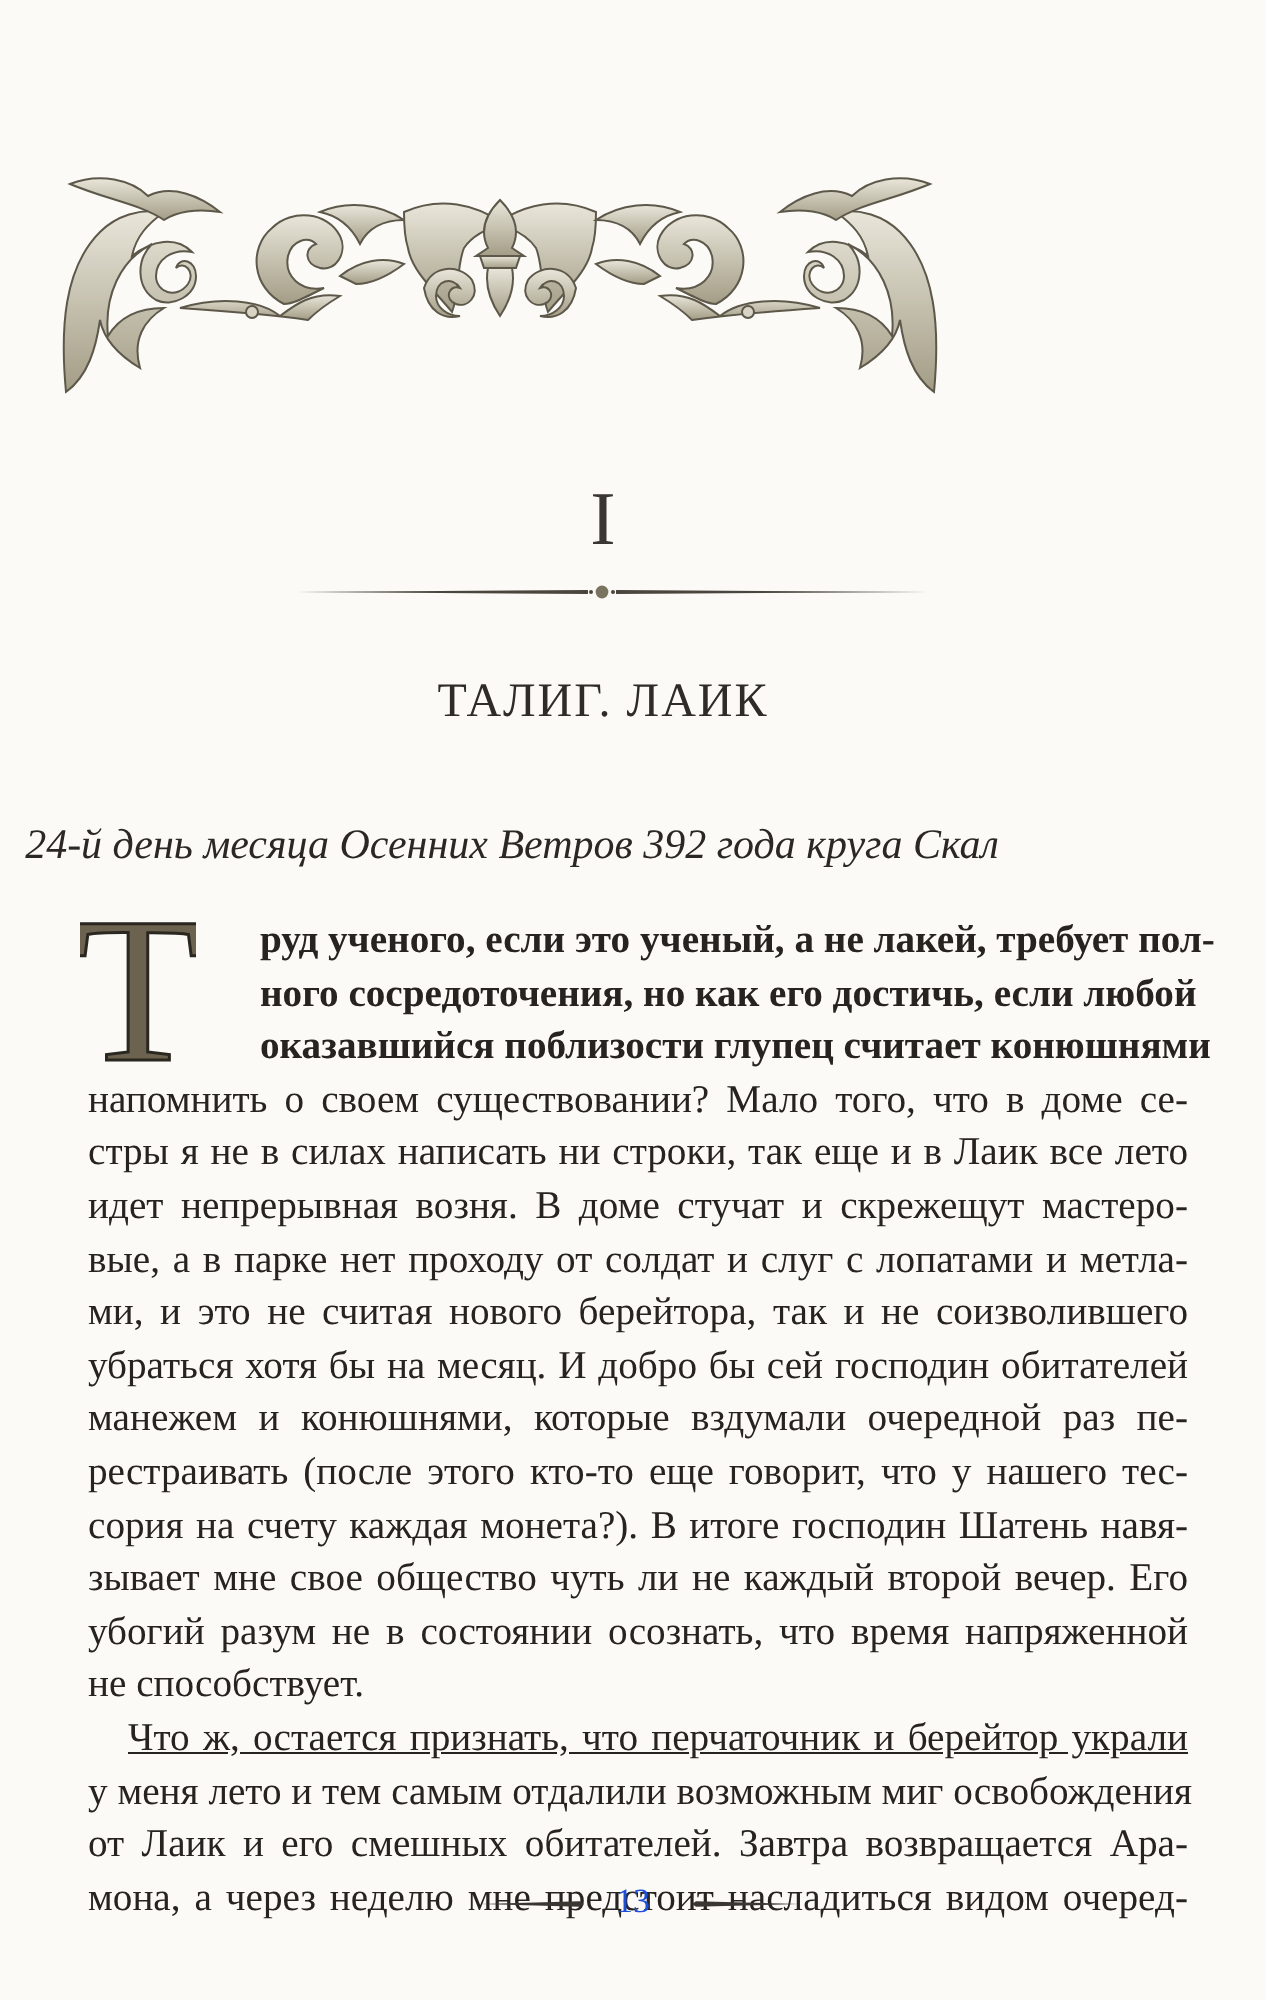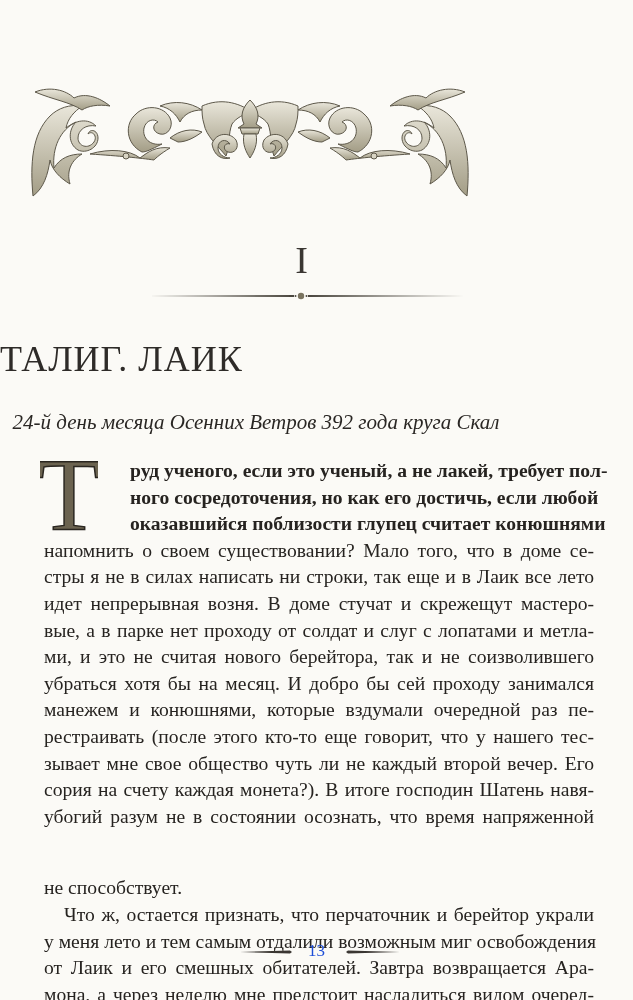--- a/index.html
+++ b/index.html
@@ -9,36 +9,36 @@
     font-family:"DejaVu Serif", serif;
     color:#2a2724;
   }
   .ornament { position:absolute; left:30px; top:84px; width:440px; height:124px; }
   .chapter-num {
     position:absolute; left:0; width:603px; top:238px; text-align:center;
     font-family:"Liberation Serif", serif; font-size:38px; color:#3a3632; font-weight:normal;
   }
   .rule { position:absolute; left:148px; top:288px; width:316px; height:16px; }
   .chapter-title {
-    position:absolute; left:0; width:603px; top:338px; 
-    font-family:"Liberation Serif", serif; font-size:36px; letter-spacing:1px; color:#2e2b28;
+    position:absolute; left:0; width:603px; top:338px; text-align:center;
+    font-family:"Liberation Serif", serif; font-size:24px; letter-spacing:1px; color:#2e2b28;
   }
   .subtitle {
     position:absolute; left:0; width:512px; top:410px; text-align:center;
     font-family:"Liberation Serif", serif; font-style:italic; font-size:21px; color:#2a2724;
   }
   .body-text {
     position:absolute; left:44px; top:458px; width:550px;
     font-family:"Liberation Serif", serif; font-size:19.6px; line-height:26.6px;
     color:#262320;
   }
   .line { display:block; white-space:nowrap; text-align:justify; text-align-last:justify; height:26.6px; }
-  .line.last { text-align-last:left;margin-top:45px; }
+  .line.last { text-align-last:left; }
   .line.indent-drop { padding-left:86px;font-weight:bold; }
-  .line.para-indent { padding-left:20px; }
+  .line.para-indent { padding-left:20px;text-decoration:underline; }
   .dropcap {
     position:absolute; left:40px; top:452px; width:58px; height:84px;
   }
   .page-footer { position:absolute; left:0; top:938px; width:633px; height:30px; }
   .page-num {
     position:absolute; left:0; width:633px; top:3px; text-align:center;
     font-family:"Liberation Serif", serif; font-size:17px; color:#1d4ed8;
   }
 </style>
 </head>
@@ -104,25 +104,25 @@
 
 <div class="body-text">
   <span class="line indent-drop">руд ученого, если это ученый, а не лакей, требует пол-</span>
   <span class="line indent-drop">ного сосредоточения, но как его достичь, если любой</span>
   <span class="line indent-drop">оказавшийся поблизости глупец считает конюшнями</span>
   <span class="line">напомнить о своем существовании? Мало того, что в доме се-</span>
   <span class="line">стры я не в силах написать ни строки, так еще и в Лаик все лето</span>
   <span class="line">идет непрерывная возня. В доме стучат и скрежещут мастеро-</span>
   <span class="line">вые, а в парке нет проходу от солдат и слуг с лопатами и метла-</span>
   <span class="line">ми, и это не считая нового берейтора, так и не соизволившего</span>
-  <span class="line">убраться хотя бы на месяц. И добро бы сей проходу занимался</span>
+  <span class="line">убраться хотя бы на месяц. И добро бы сей господин обитателей</span>
   <span class="line">манежем и конюшнями, которые вздумали очередной раз пе-</span>
   <span class="line">рестраивать (после этого кто-то еще говорит, что у нашего тес-</span>
+  <span class="line">сория на счету каждая монета?). В итоге господин Шатень навя-</span>
   <span class="line">зывает мне свое общество чуть ли не каждый второй вечер. Его</span>
-  <span class="line">сория на счету каждая монета?). В итоге господин Шатень навя-</span>
   <span class="line">убогий разум не в состоянии осознать, что время напряженной</span>
   <span class="line last">не способствует.</span>
   <span class="line para-indent">Что ж, остается признать, что перчаточник и берейтор украли</span>
   <span class="line">у меня лето и тем самым отдалили возможным миг освобождения</span>
   <span class="line">от Лаик и его смешных обитателей. Завтра возвращается Ара-</span>
   <span class="line">мона, а через неделю мне предстоит насладиться видом очеред-</span>
 
 </div>
 
 <div class="page-footer">

